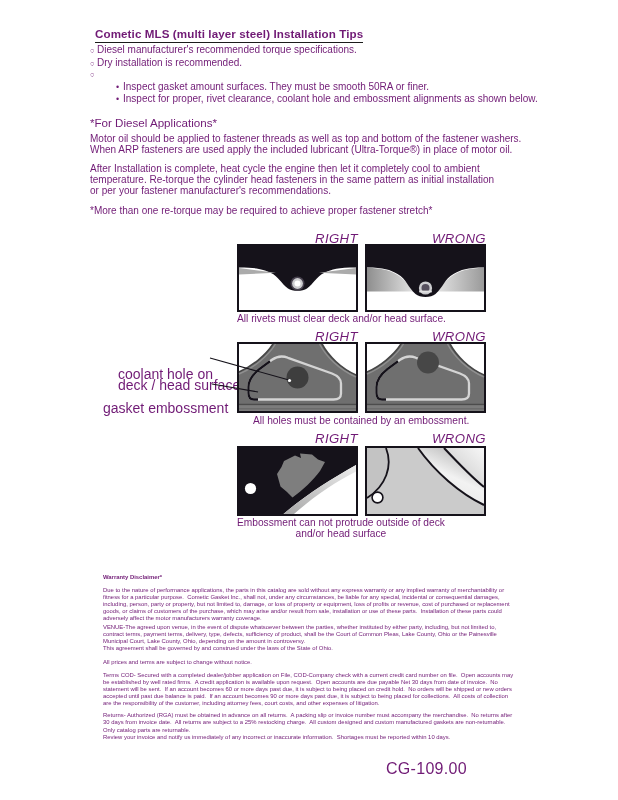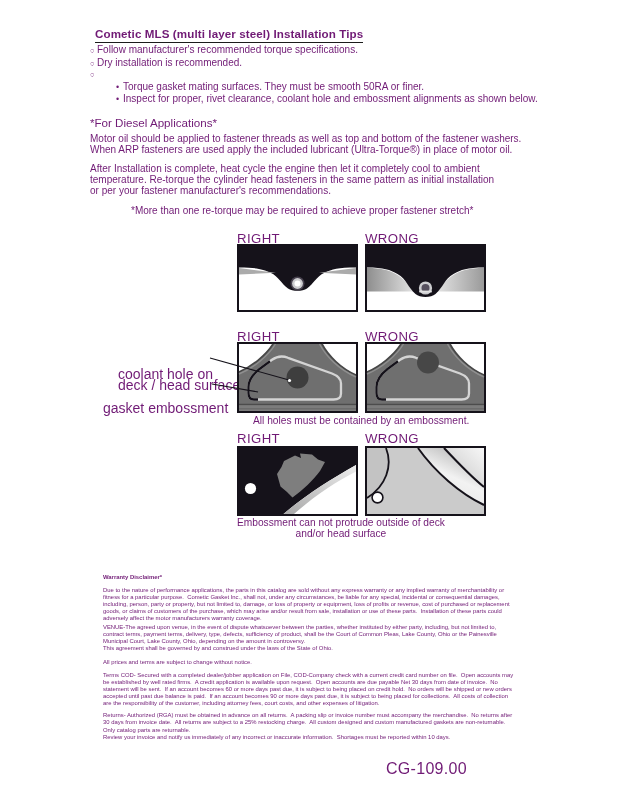--- a/index.html
+++ b/index.html
@@ -8,66 +8,66 @@
   .abs{position:absolute;}
   .doc-title{left:95px;top:27px;font-size:11.6px;font-weight:bold;letter-spacing:0.1px;
              border-bottom:1.3px solid #1b1b1b;padding-bottom:1.5px;}
   .bullets{left:90px;top:44px;font-size:10px;line-height:11.5px;}
   .bullet-row{display:flex;align-items:baseline;}
   .bullet-row .marker{width:7px;font-size:7.5px;flex:none;}
   .bullet-row.sub{padding-left:26px;}
   .bullet-row.sub .marker{width:7px;font-size:9px;}
   .para{font-size:10px;line-height:11.3px;white-space:pre;}
   .diesel-h{left:90px;top:116px;font-size:11.6px;font-weight:normal;}
-  .fig-label{width:121px;text-align:left;font-size:13.2px;font-weight:500;letter-spacing:0.4px;}
+  .fig-label{width:121px;text-align:right;font-size:13.2px;font-weight:500;letter-spacing:0.4px;font-style:italic;}
   .fig-box{width:121px;height:68px;}
   .fig-box svg{display:block;width:100%;height:100%;}
   .caption{font-size:10.2px;line-height:11.2px;white-space:pre;}
   .ann{font-size:14px;line-height:10.6px;text-align:right;white-space:pre;margin-top:24px;}
   .warr{font-size:5.9px;line-height:7px;white-space:pre;}
   .warr-h{font-weight:bold;}
   .footer-code{left:386px;top:760px;font-size:16px;letter-spacing:0.3px;}
   .leader{pointer-events:none;z-index:5;}
 </style>
 </head>
 <body>
 
 <div class="page">
 
   <div class="abs doc-title">Cometic MLS (multi layer steel) Installation Tips</div>
 
   <div class="abs bullets">
     <div class="bullet-row">
       <span class="marker">○</span>
-      <span>Follow manufacturer's recommended torque specifications.</span>
+      <span>Diesel manufacturer's recommended torque specifications.</span>
     </div>
     <div class="bullet-row">
       <span class="marker">○</span>
       <span>Dry installation is recommended.</span>
     </div>
     <div class="bullet-row">
       <span class="marker">○</span>
     </div>
     <div class="bullet-row sub">
       <span class="marker">•</span>
-      <span>Torque gasket mating surfaces.  They must be smooth 50RA or finer.</span>
+      <span>Inspect gasket amount surfaces.  They must be smooth 50RA or finer.</span>
     </div>
     <div class="bullet-row sub">
       <span class="marker">•</span>
       <span>Inspect for proper, rivet clearance, coolant hole and embossment alignments as shown below.</span>
     </div>
   </div>
 
   <div class="abs diesel-h">*For Diesel Applications*</div>
   <div class="abs para" style="left:90px;top:162.5px;">After Installation is complete, heat cycle the engine then let it completely cool to ambient
 temperature. Re-torque the cylinder head fasteners in the same pattern as initial installation
 or per your fastener manufacturer's recommendations.</div>
   <div class="abs para" style="left:90px;top:133px;">Motor oil should be applied to fastener threads as well as top and bottom of the fastener washers.
 When ARP fasteners are used apply the included lubricant (Ultra-Torque®) in place of motor oil.</div>
-  <div class="abs para" style="left:90px;top:205px;margin-left:41px;">*More than one re-torque may be required to achieve proper fastener stretch*</div>
+  <div class="abs para" style="left:90px;top:205px;">*More than one re-torque may be required to achieve proper fastener stretch*</div>
 
   <div class="abs fig-label" style="left:237px;top:230.5px;">RIGHT</div>
   <div class="abs fig-label" style="left:365px;top:230.5px;">WRONG</div>
 
   <div class="abs fig-box" style="left:237px;top:244px;">
     <svg viewBox="0 0 121 68">
       <rect x="1" y="1" width="119" height="66" fill="#ffffff" stroke="#15121a" stroke-width="2"></rect>
       <path d="M2,2 H119 V23.5 C101,23.5 95,25.2 87.5,28.8 C79,32.8 77,39.5 70,44.5 C65.5,47.6 55.5,47.6 51,44.5 C44,39.5 42,32.8 33.5,28.8 C26,25.2 20,23.5 2,23.5 Z" fill="#15121a"></path>
       <path d="M2,24 L39,28.8 L2,30.6 Z" fill="#ababab"></path>
       <path d="M119,24 L82,28.8 L119,30.6 Z" fill="#ababab"></path>
@@ -90,20 +90,21 @@
       </defs>
       <rect x="1" y="1" width="119" height="66" fill="#ffffff" stroke="#15121a" stroke-width="2"></rect>
       <path d="M2,24 C17,24 25,26.5 33,31.2 C40,35.5 43.5,41.5 48.5,46 L48.5,47.5 L2,47.5 Z" fill="url(#r1wL)"></path>
       <path d="M119,24 C104,24 96,26.5 88,31.2 C81,35.5 77.5,41.5 72.5,46 L72.5,47.5 L119,47.5 Z" fill="url(#r1wR)"></path>
       <path d="M2,2 H119 V23.5 C102,23.5 96,25.8 88.5,30 C79.5,35 78,43.5 70.5,50 C66,54 55,54 50.5,50 C43,43.5 41.5,35 32.5,30 C25,25.8 19,23.5 2,23.5 Z" fill="#15121a"></path>
       <circle cx="60.5" cy="44" r="6.6" fill="#cdcdd0"></circle>
       <circle cx="60.5" cy="44" r="4" fill="#56505e"></circle>
       <rect x="54.2" y="46.6" width="12.6" height="1.8" fill="#e3e3e3"></rect>
     </svg>
   </div>
+  <div class="abs caption" style="left:237px;top:313px;">All rivets must clear deck and/or head surface.</div>
 
   <div class="abs fig-label" style="left:237px;top:328.5px;">RIGHT</div>
   <div class="abs fig-label" style="left:365px;top:328.5px;">WRONG</div>
 
   <div class="abs ann" style="left:118px;top:345px;width:92px;">coolant hole on
 deck / head surface</div>
   <div class="abs ann" style="left:103px;top:378.5px;width:107px;">gasket embossment</div>
 
   <div class="abs fig-box" style="left:237px;top:342px;height:71px;">
     <svg viewBox="0 0 121 71">

